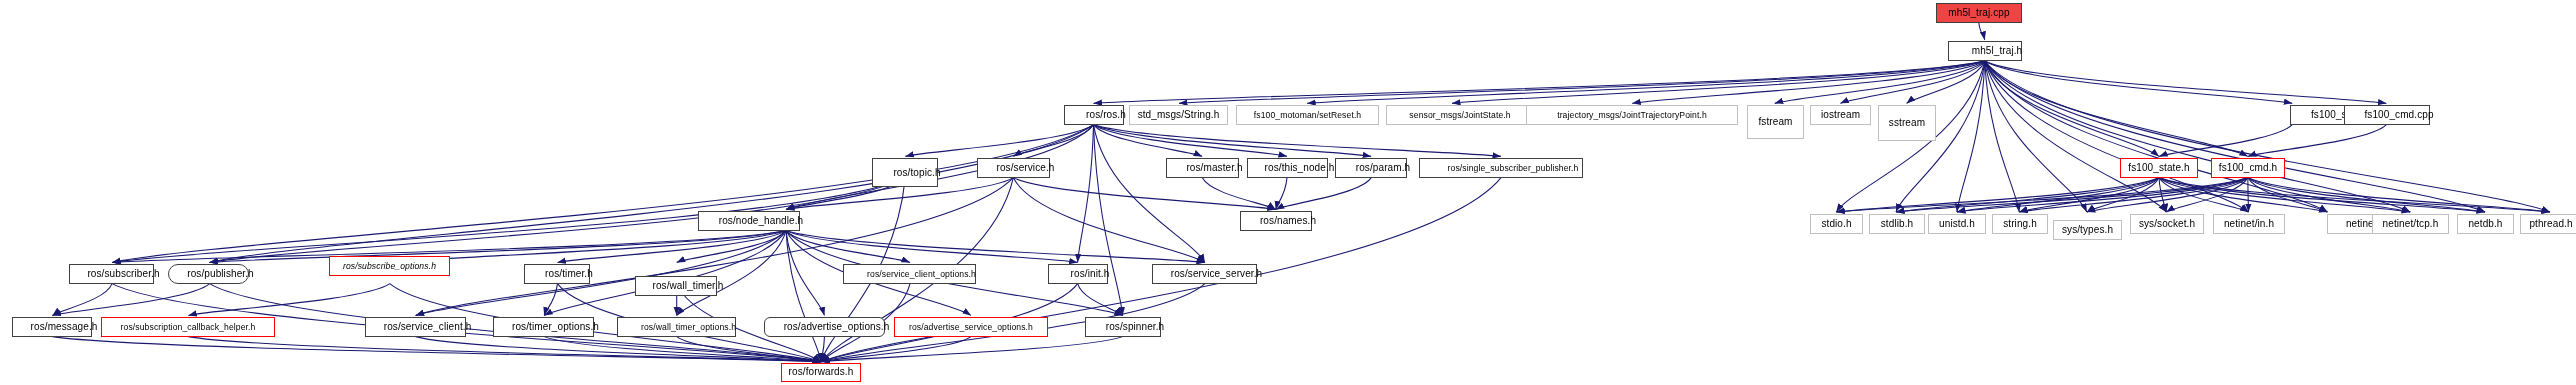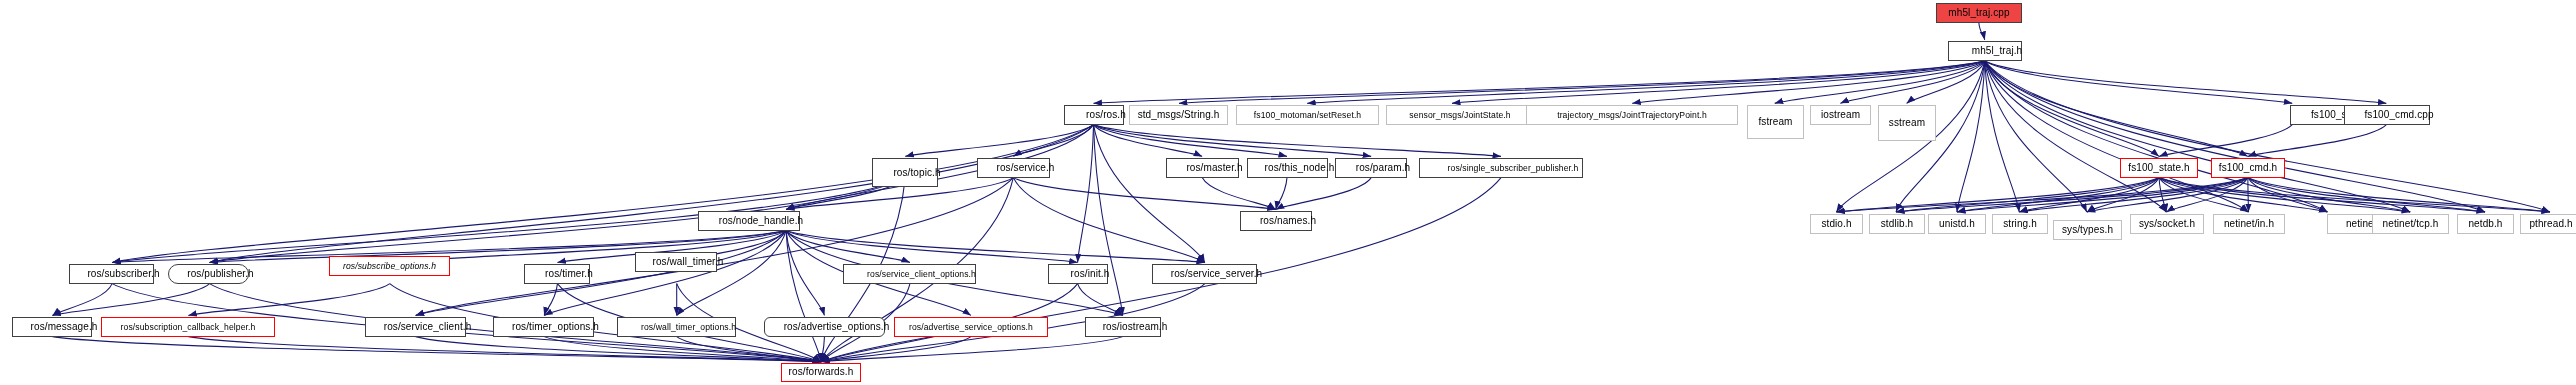--- a/index.html
+++ b/index.html
@@ -168,28 +168,28 @@
       <div class="node light" style="left: 2130px; top: 214px; width: 74px; height: 20px;">sys/socket.h</div>
       <div class="node light" style="left: 2213px; top: 214px; width: 72px; height: 20px;">netinet/in.h</div>
       <div class="node light" style="left: 2293px; top: 214px; width: 88px; height: 20px; margin-left: 34px;">netinet/ip.h</div>
       <div class="node light" style="left: 2372px; top: 214px; width: 77px; height: 20px;">netinet/tcp.h</div>
       <div class="node light" style="left: 2457px; top: 214px; width: 57px; height: 20px;">netdb.h</div>
       <div class="node light" style="left: 2520px; top: 214px; width: 62px; height: 20px;">pthread.h</div>
       <div class="node dark" style="left: 69px; top: 264px; width: 85px; height: 20px;">ros/subscriber.h</div>
       <div class="node dark" style="left: 168px; top: 264px; width: 81px; height: 20px; border-radius: 10px;">ros/publisher.h</div>
       <div class="node red" style="left: 329px; top: 256px; width: 121px; height: 20px; font-size: 8.6px; font-style: italic;">ros/subscribe_options.h</div>
       <div class="node dark" style="left: 524px; top: 264px; width: 66px; height: 20px;">ros/timer.h</div>
-      <div class="node dark" style="left: 635px; top: 252px; width: 82px; height: 20px;">ros/wall_timer.h</div>
+      <div class="node dark" style="left: 635px; top: 276px; width: 82px; height: 20px;">ros/wall_timer.h</div>
       <div class="node dark" style="left: 843px; top: 264px; width: 133px; height: 20px; font-size: 8.6px;">ros/service_client_options.h</div>
       <div class="node dark" style="left: 1048px; top: 264px; width: 60px; height: 20px;">ros/init.h</div>
       <div class="node dark" style="left: 1152px; top: 264px; width: 105px; height: 20px;">ros/service_server.h</div>
       <div class="node dark" style="left: 12px; top: 317px; width: 80px; height: 20px;">ros/message.h</div>
       <div class="node red" style="left: 101px; top: 317px; width: 174px; height: 20px; font-size: 8.6px;">ros/subscription_callback_helper.h</div>
       <div class="node dark" style="left: 365px; top: 317px; width: 101px; height: 20px;">ros/service_client.h</div>
       <div class="node dark" style="left: 493px; top: 317px; width: 101px; height: 20px;">ros/timer_options.h</div>
       <div class="node dark" style="left: 617px; top: 317px; width: 119px; height: 20px; font-size: 8.6px;">ros/wall_timer_options.h</div>
       <div class="node dark" style="left: 764px; top: 317px; width: 121px; height: 20px; font-size: 10px; border-radius: 6px;">ros/advertise_options.h</div>
       <div class="node red" style="left: 894px; top: 317px; width: 154px; height: 20px; font-size: 8.6px;">ros/advertise_service_options.h</div>
-      <div class="node dark" style="left: 1085px; top: 317px; width: 76px; height: 20px;">ros/iostream.h</div>
+      <div class="node dark" style="left: 1085px; top: 317px; width: 76px; height: 20px;">ros/spinner.h</div>
       <div class="node red" style="left: 781px; top: 363px; width: 80px; height: 18.6px;">ros/forwards.h</div>
     </div>
 </div>
 
 
 </body></html>

